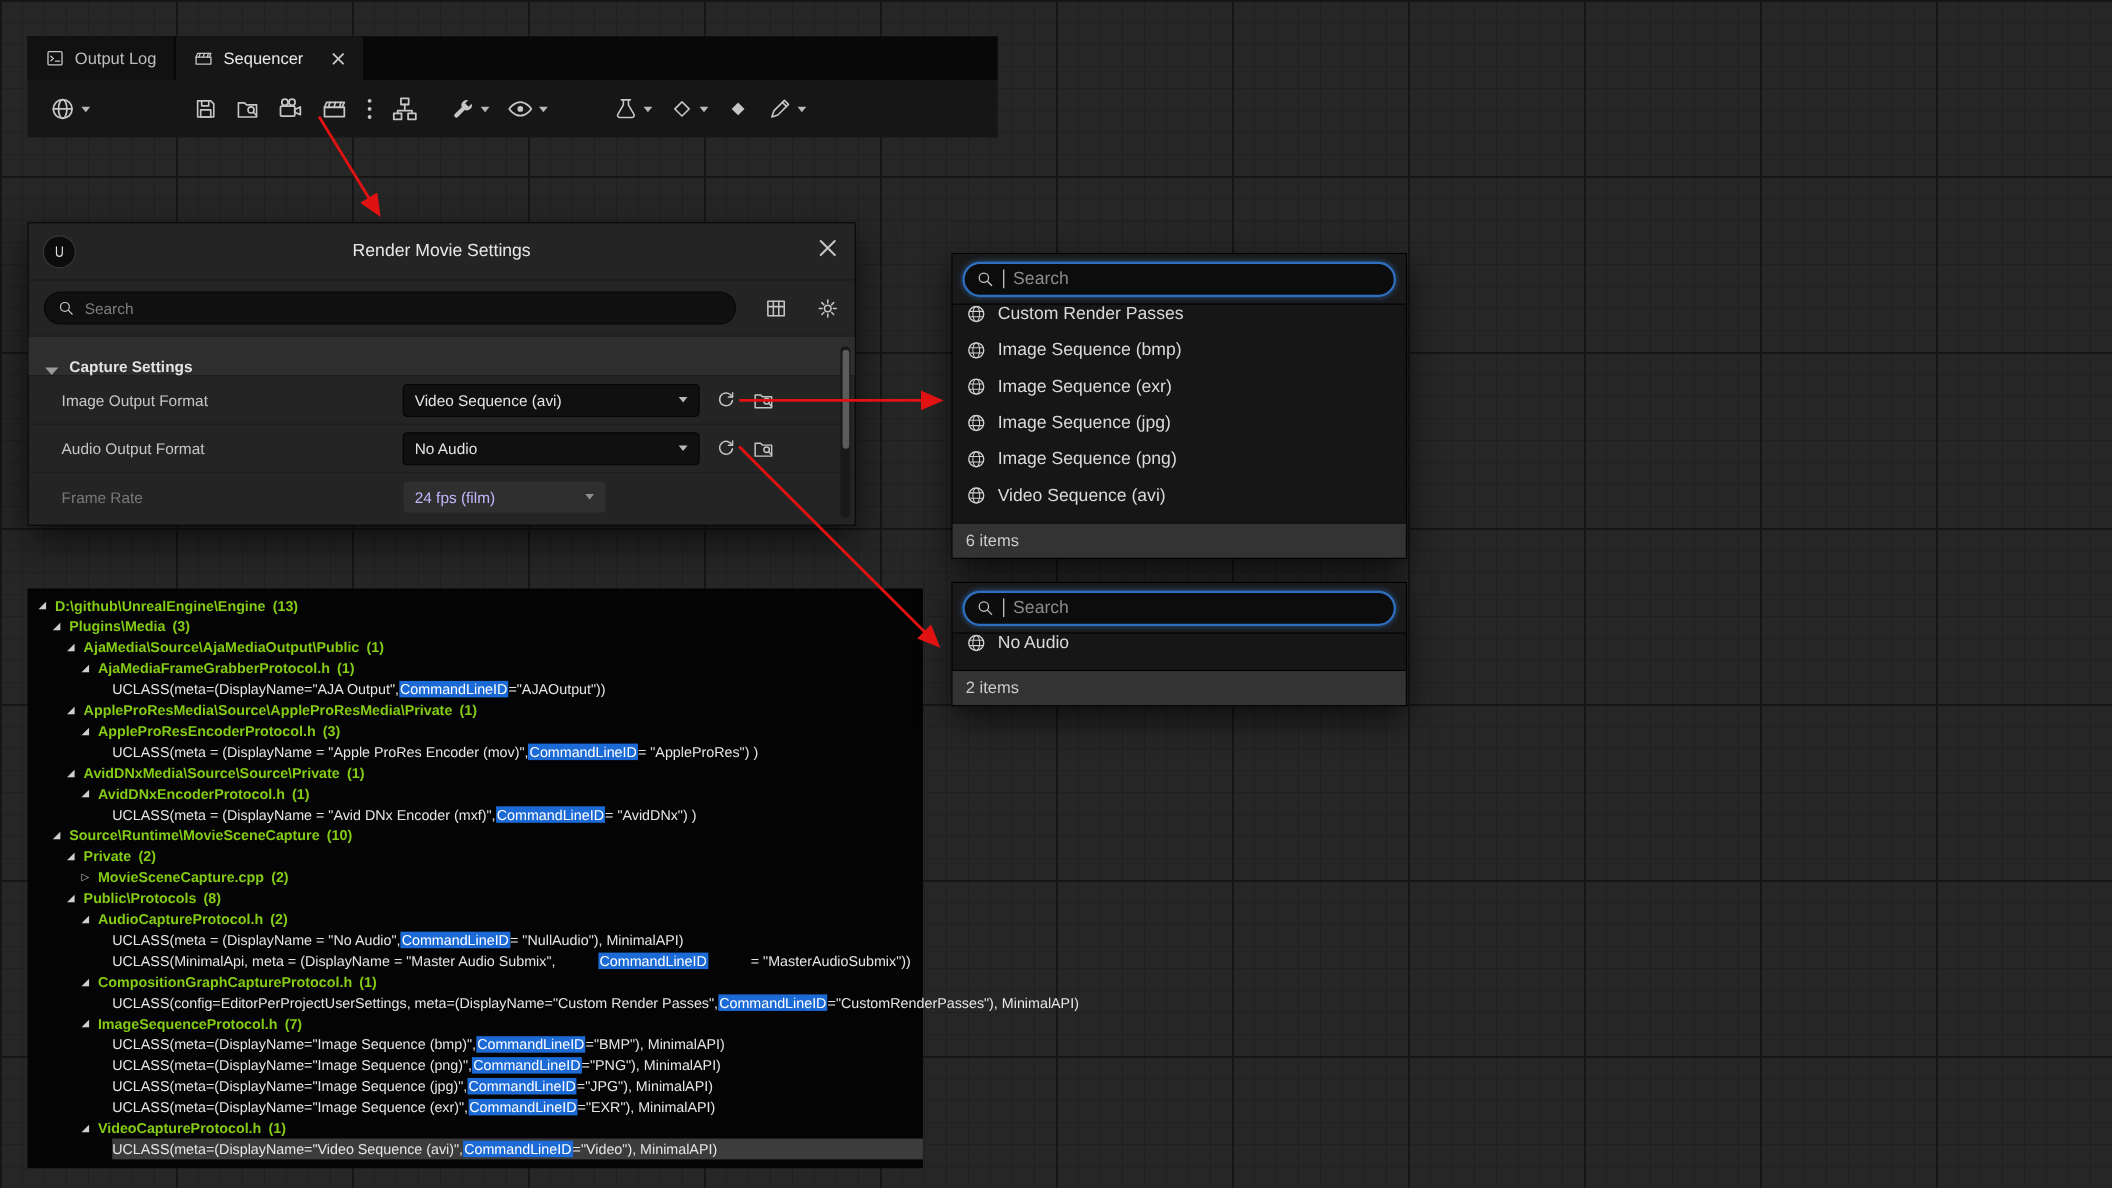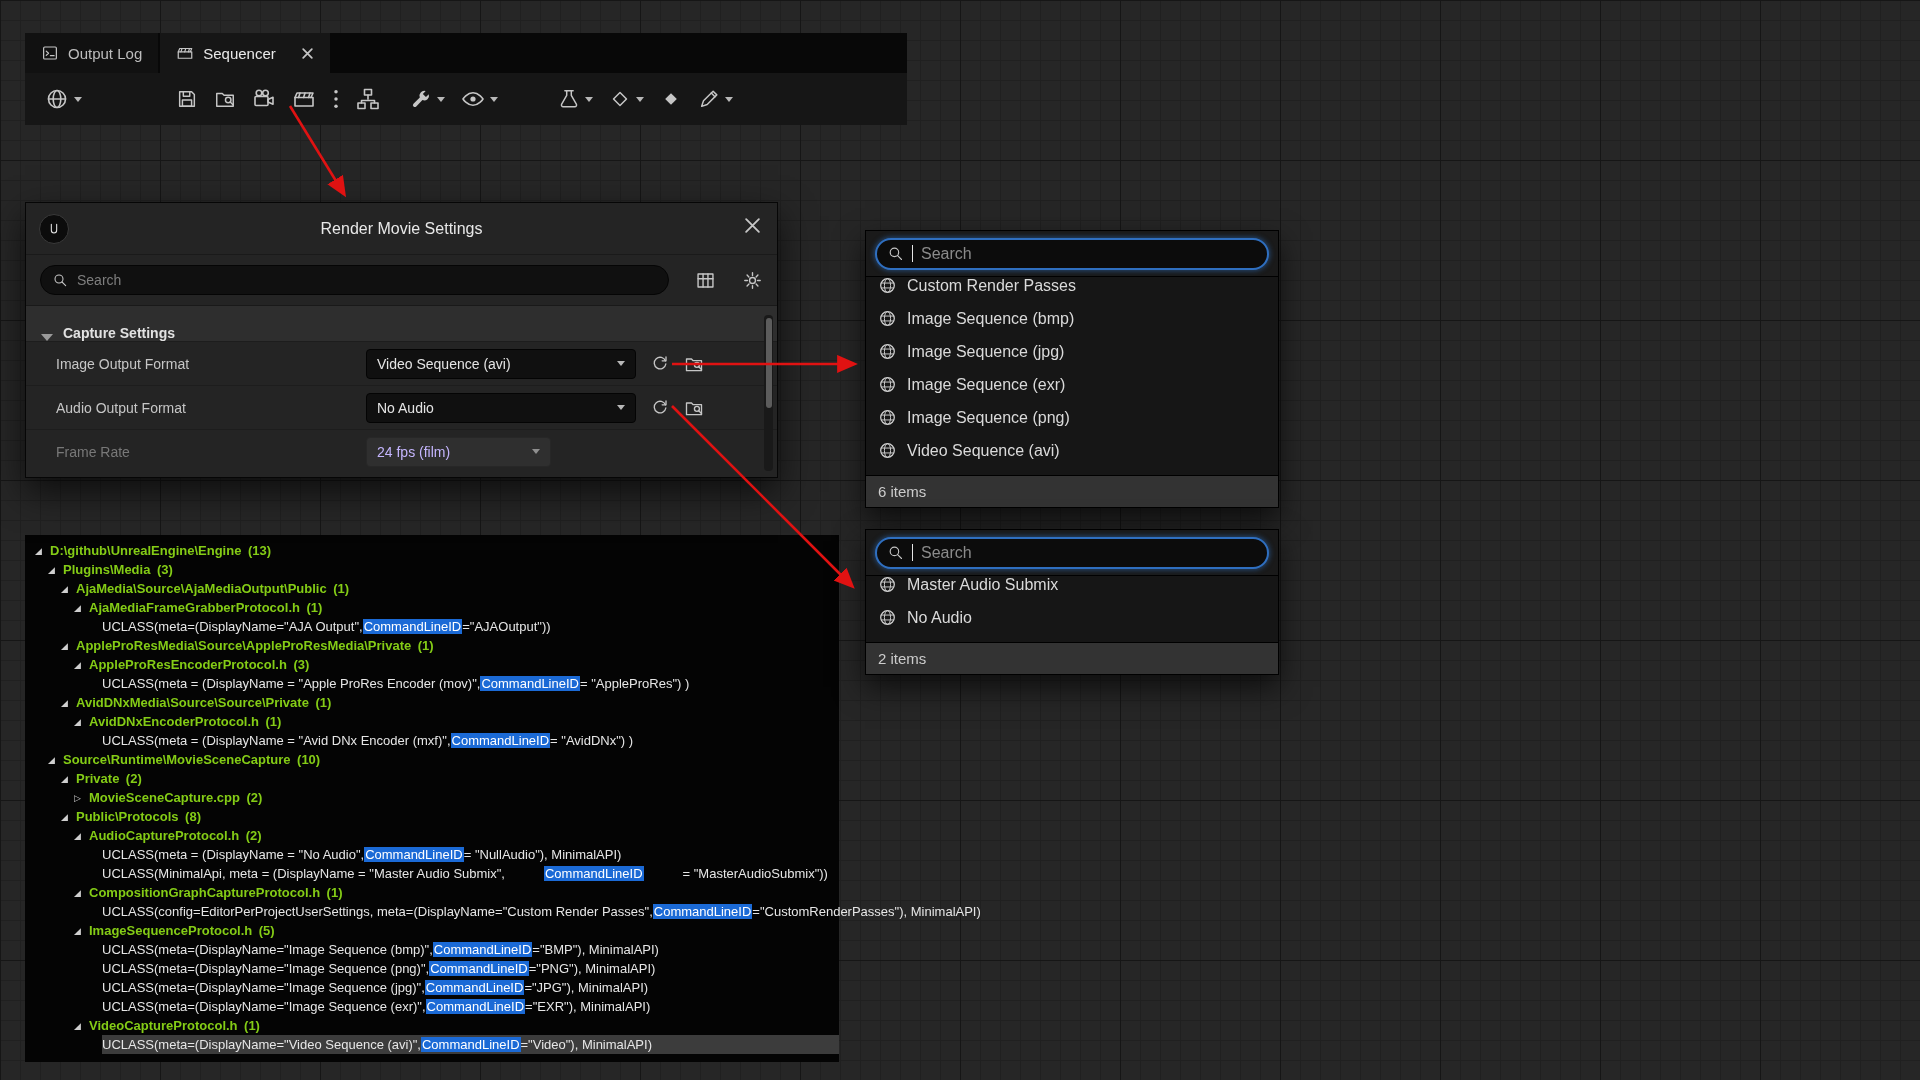--- a/index.html
+++ b/index.html
@@ -320,29 +320,29 @@
             <path d="M2 5.7h12M2 10.3h12" stroke="#cfcfcf" stroke-width="0.9" fill="none"></path>
           </svg>
           <span>Image Sequence (bmp)</span>
         </div>
         <div class="popup-item">
           <svg width="17" height="17" viewBox="0 0 16 16" style="flex:none">
             <circle cx="8" cy="8" r="6.4" fill="none" stroke="#cfcfcf" stroke-width="1.2"></circle>
             <ellipse cx="8" cy="8" rx="2.9" ry="6.4" fill="none" stroke="#cfcfcf" stroke-width="0.9"></ellipse>
             <path d="M2 5.7h12M2 10.3h12" stroke="#cfcfcf" stroke-width="0.9" fill="none"></path>
           </svg>
+          <span>Image Sequence (exr)</span>
+        </div>
+        <div class="popup-item">
+          <svg width="17" height="17" viewBox="0 0 16 16" style="flex:none">
+            <circle cx="8" cy="8" r="6.4" fill="none" stroke="#cfcfcf" stroke-width="1.2"></circle>
+            <ellipse cx="8" cy="8" rx="2.9" ry="6.4" fill="none" stroke="#cfcfcf" stroke-width="0.9"></ellipse>
+            <path d="M2 5.7h12M2 10.3h12" stroke="#cfcfcf" stroke-width="0.9" fill="none"></path>
+          </svg>
           <span>Image Sequence (jpg)</span>
-        </div>
-        <div class="popup-item">
-          <svg width="17" height="17" viewBox="0 0 16 16" style="flex:none">
-            <circle cx="8" cy="8" r="6.4" fill="none" stroke="#cfcfcf" stroke-width="1.2"></circle>
-            <ellipse cx="8" cy="8" rx="2.9" ry="6.4" fill="none" stroke="#cfcfcf" stroke-width="0.9"></ellipse>
-            <path d="M2 5.7h12M2 10.3h12" stroke="#cfcfcf" stroke-width="0.9" fill="none"></path>
-          </svg>
-          <span>Image Sequence (exr)</span>
         </div>
         <div class="popup-item">
           <svg width="17" height="17" viewBox="0 0 16 16" style="flex:none">
             <circle cx="8" cy="8" r="6.4" fill="none" stroke="#cfcfcf" stroke-width="1.2"></circle>
             <ellipse cx="8" cy="8" rx="2.9" ry="6.4" fill="none" stroke="#cfcfcf" stroke-width="0.9"></ellipse>
             <path d="M2 5.7h12M2 10.3h12" stroke="#cfcfcf" stroke-width="0.9" fill="none"></path>
           </svg>
           <span>Image Sequence (png)</span>
         </div>
         <div class="popup-item">
@@ -370,28 +370,20 @@
         <span>Search</span>
       </div>
     </div>
     <div class="popup-list">
         <div class="popup-item">
           <svg width="17" height="17" viewBox="0 0 16 16" style="flex:none">
             <circle cx="8" cy="8" r="6.4" fill="none" stroke="#cfcfcf" stroke-width="1.2"></circle>
             <ellipse cx="8" cy="8" rx="2.9" ry="6.4" fill="none" stroke="#cfcfcf" stroke-width="0.9"></ellipse>
             <path d="M2 5.7h12M2 10.3h12" stroke="#cfcfcf" stroke-width="0.9" fill="none"></path>
           </svg>
-          <span>Master Audio Submix</span>
-        </div>
-        <div class="popup-item">
-          <svg width="17" height="17" viewBox="0 0 16 16" style="flex:none">
-            <circle cx="8" cy="8" r="6.4" fill="none" stroke="#cfcfcf" stroke-width="1.2"></circle>
-            <ellipse cx="8" cy="8" rx="2.9" ry="6.4" fill="none" stroke="#cfcfcf" stroke-width="0.9"></ellipse>
-            <path d="M2 5.7h12M2 10.3h12" stroke="#cfcfcf" stroke-width="0.9" fill="none"></path>
-          </svg>
           <span>No Audio</span>
         </div>
       </div>
     <div class="popup-footer">
       <span>2 items</span>
     </div>
   </div>
 
   <div class="code-tree">
       <div class="tree-row">
@@ -516,21 +508,21 @@
       <div class="tree-row">
         <div class="tree-inner" style="margin-left: 77px;">
           <span>UCLASS(config=EditorPerProjectUserSettings, meta=(DisplayName="Custom Render Passes", </span>
           <span class="hl">CommandLineID</span>
           <span>="CustomRenderPasses"), MinimalAPI)</span>
         </div>
       </div>
       <div class="tree-row">
         <div class="tree-inner" style="margin-left: 49px;">
           <span class="tree-arrow">◢</span>
-          <span class="tree-label">ImageSequenceProtocol.h (5)</span>
+          <span class="tree-label">ImageSequenceProtocol.h (7)</span>
         </div>
       </div>
       <div class="tree-row">
         <div class="tree-inner" style="margin-left: 77px;">
           <span>UCLASS(meta=(DisplayName="Image Sequence (bmp)", </span>
           <span class="hl">CommandLineID</span>
           <span>="BMP"), MinimalAPI)</span>
         </div>
       </div>
       <div class="tree-row">

